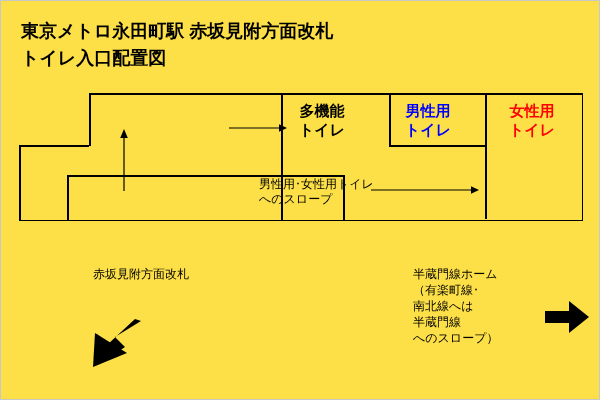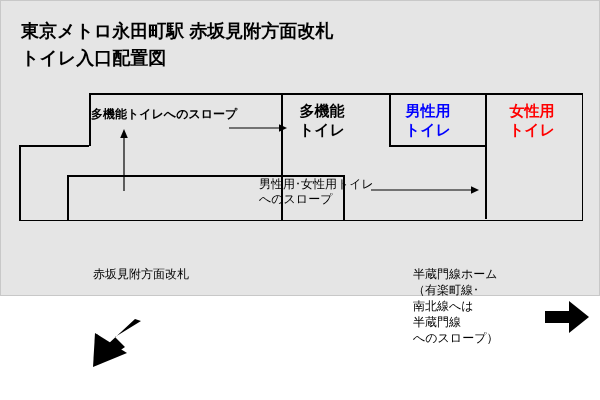--- a/index.html
+++ b/index.html
@@ -10,24 +10,24 @@
     width: 600px;
     height: 400px;
     background: #ffffff;
     font-family: "Liberation Sans", sans-serif;
     color: #000000;
     overflow: hidden;
   }
   #page {
     position: relative;
     width: 600px;
-    height: 296px;
+    height: 400px;
     border: 1px solid #c8c8c8;
     box-sizing: border-box;
-    background: #e5e5e5;
+    background: #fde047;
   }
   .abs { position: absolute; }
 
   
   #title-line-1 {
     left: 20px;
     top: 18px;
     font-size: 18px;
     font-weight: bold;
     letter-spacing: 0px;
@@ -141,21 +141,20 @@
     </div>
     <div class="room-label blue" style="left:386px; top:8px;">
       <span>男性用</span><br>
       <span>トイレ</span>
     </div>
     <div class="room-label red" style="left:490px; top:8px;">
       <span>女性用</span><br>
       <span>トイレ</span>
     </div>
 
-    <div class="slope-label" style="left:72px; top:14px;">多機能トイレへのスロープ</div>
     <svg class="thin-arrow" style="left:210px; top:28px;" width="60" height="14" viewBox="0 0 60 14">
       <line x1="0" y1="7" x2="52" y2="7" stroke="#000" stroke-width="1.2"></line>
       <polygon points="58,7 50,3.2 50,10.8" fill="#000"></polygon>
     </svg>
 
     <svg class="thin-arrow" style="left:98px; top:36px;" width="14" height="62" viewBox="0 0 14 62">
       <line x1="7" y1="62" x2="7" y2="8" stroke="#000" stroke-width="1.2"></line>
       <polygon points="7,0 3.2,9 10.8,9" fill="#000"></polygon>
     </svg>
 

